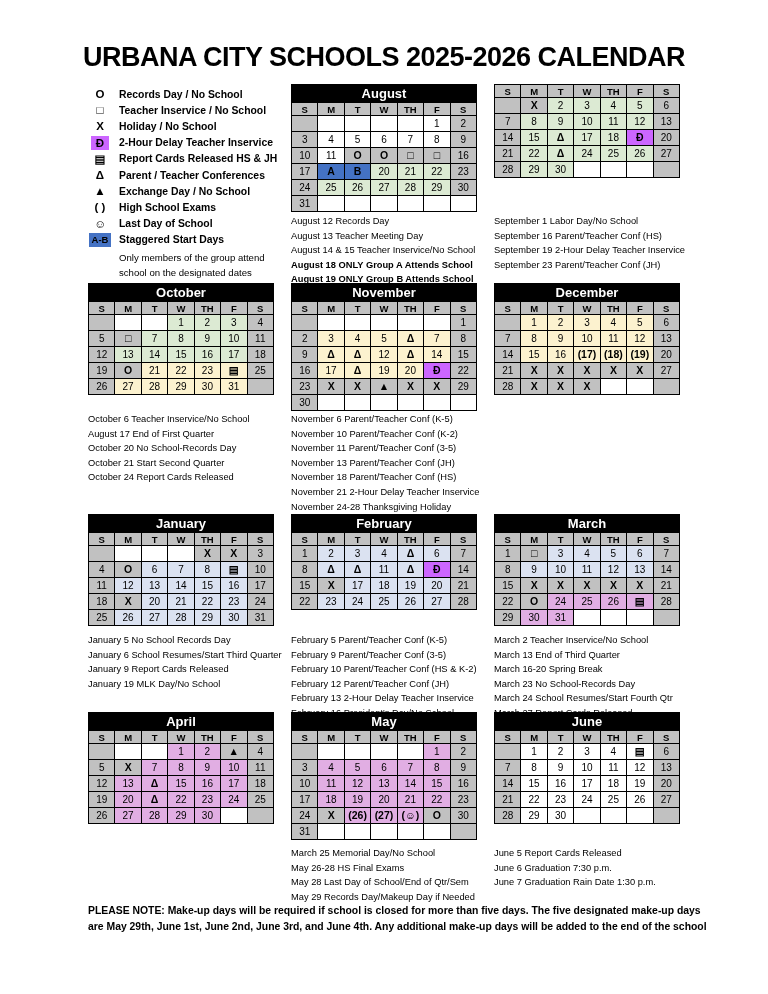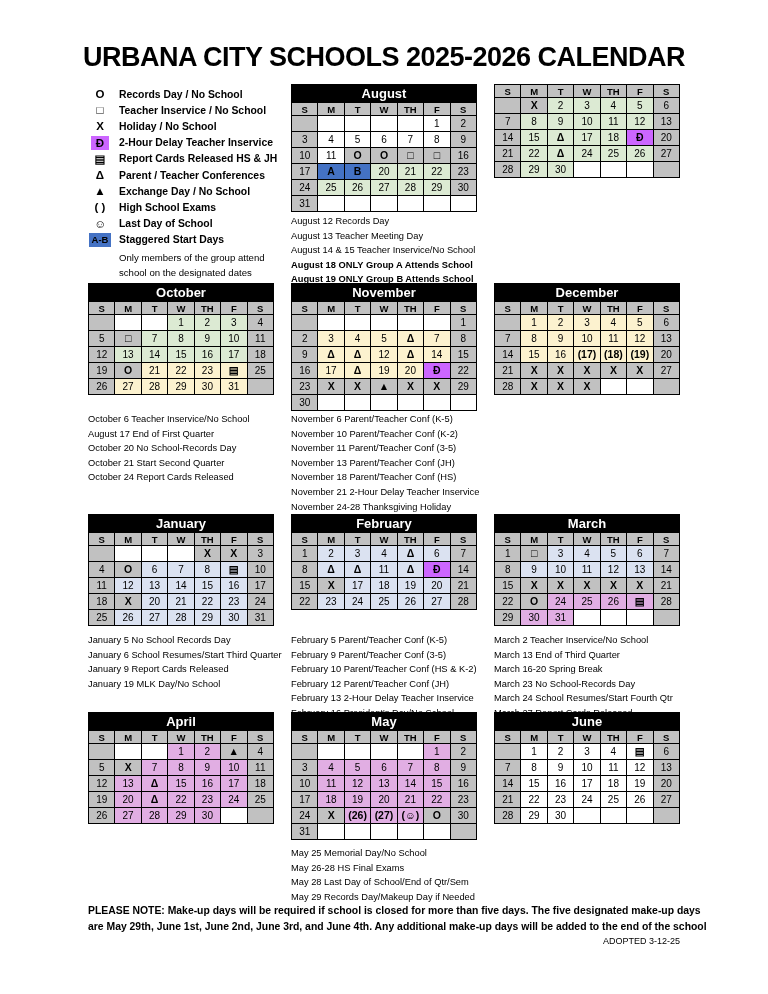--- a/index.html
+++ b/index.html
@@ -221,20 +221,26 @@
                 <td class="" style="background:#dcead3">29</td>
                 <td class="" style="background:#dcead3">30</td>
                 <td class="" style="background:#ffffff"></td>
                 <td class="" style="background:#ffffff"></td>
                 <td class="" style="background:#ffffff"></td>
                 <td class="" style="background:#c1c1c1"></td>
               </tr>
             </tbody>
           </table>
         </div>
+        <div class="notes">
+          <div class="note">September 1 Labor Day/No School</div>
+          <div class="note">September 16 Parent/Teacher Conf (HS)</div>
+          <div class="note">September 19  2-Hour Delay Teacher Inservice</div>
+          <div class="note">September 23 Parent/Teacher Conf (JH)</div>
+        </div>
       </div>
   </div>
 
   <div class="band band2">
     <div class="month-box">
         <div class="cal-wrap">
           <table class="cal">
             <tbody>
               <tr>
                 <th class="mt" colspan="7">October</th>
@@ -798,21 +804,21 @@
                 <td class="" style="background:#ffffff"></td>
                 <td class="" style="background:#ffffff"></td>
                 <td class="" style="background:#ffffff"></td>
                 <td class="" style="background:#ffffff"></td>
                 <td class="" style="background:#c1c1c1"></td>
               </tr>
             </tbody>
           </table>
         </div>
         <div class="notes">
-          <div class="note">May 25 Memorial Day/No School</div>
+          <div class="note">March 25 Memorial Day/No School</div>
           <div class="note">May 26-28 HS Final Exams</div>
           <div class="note">May 28 Last Day of School/End of Qtr/Sem</div>
           <div class="note">May 29 Records Day/Makeup Day if Needed</div>
         </div>
       </div>
     <div class="month-box">
         <div class="cal-wrap">
           <table class="cal">
             <tbody>
               <tr>
@@ -868,21 +874,25 @@
                 <td class="" style="background:#ffffff">29</td>
                 <td class="" style="background:#ffffff">30</td>
                 <td class="" style="background:#ffffff"></td>
                 <td class="" style="background:#ffffff"></td>
                 <td class="" style="background:#ffffff"></td>
                 <td class="" style="background:#c1c1c1"></td>
               </tr>
             </tbody>
           </table>
         </div>
+        <div class="notes">
+          <div class="note">June 5 Report Cards Released</div>
+          <div class="note">June 6 Graduation 7:30 p.m.</div>
+          <div class="note">June 7 Graduation Rain Date 1:30 p.m.</div>
+        </div>
       </div>
   </div>
 
   <div class="footer">
     <div class="fline">PLEASE NOTE: Make-up days will be required if school is closed for more than five days. The five designated make-up days</div>
     <div class="fline">are May 29th, June 1st, June 2nd, June 3rd, and June 4th. Any additional make-up days will be added to the end of the school</div>
-    <div class="adopted">ADOPTED 3-12-25</div>
   </div>
 </div>
 
 </body></html>

